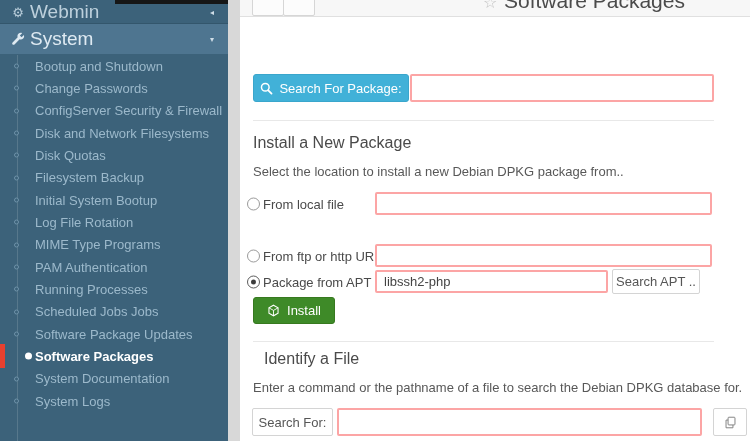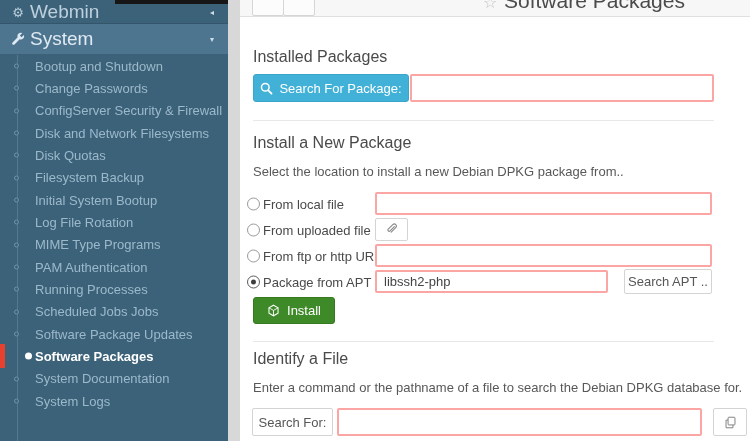--- a/index.html
+++ b/index.html
@@ -59,21 +59,21 @@
   .radio.sel { border-color:#5c5c5c; }
   .radio.sel::after { content:""; position:absolute; left:3px; top:3px; width:5px; height:5px;
     border-radius:50%; background:#3d3d3d; }
   .radio-label { position:absolute; left:23px; top:50%; transform:translateY(-50%);
     font-size:13px; color:#4a4a4a; }
   .row-input { left:135px; top:0; height:23px; }
   .w-full { width:337px; }
   .w-apt { width:233px; }
   .btn-white { background:#ffffff; border:1px solid #d4d4d4; border-radius:2px; color:#565656;
     font-size:13px; display:flex; align-items:center; justify-content:center; cursor:pointer; }
-  .btn-apt { position:absolute; left:372px; top:-1px; width:88px; height:25px;margin-left:12px; }
+  .btn-apt { position:absolute; left:372px; top:-1px; width:88px; height:25px; }
   .btn-clip { position:absolute; left:135px; top:0; width:33px; height:23px; }
   .btn-install { position:absolute; left:13px; top:297px; width:82px; height:27px; background:#3e8a28;
     border:1px solid #37791f; border-radius:3px; color:#fff; font-size:13px;
     display:flex; align-items:center; justify-content:center; gap:7px; cursor:pointer; }
   .btn-searchfor { position:absolute; left:12px; top:408px; width:81px; height:28px; }
   .in-identify { left:97px; top:408px; width:365px; height:28px; }
   .btn-copy { position:absolute; left:473px; top:408px; width:34px; height:28px; }
   .icon-svg { display:block; }
 </style>
 </head>
@@ -172,50 +172,40 @@
 
   <div class="gutter"></div>
 
   <div class="content">
     <div class="topbar"></div>
     <div class="tb-btn b1"></div>
     <div class="tb-btn b2"></div>
     <span class="page-star">☆</span>
     <div class="page-title">Software Packages</div>
 
-    <div class="h-section" style="top:48px;">Installed Packages</div>
     <div class="btn-cyan">
       <svg class="icon-svg" width="13" height="13" viewBox="0 0 16 16">
           <circle cx="6.5" cy="6.5" r="4.7" fill="none" stroke="#ffffff" stroke-width="1.8"></circle>
           <line x1="10.2" y1="10.2" x2="14.2" y2="14.2" stroke="#ffffff" stroke-width="2.2" stroke-linecap="round"></line>
         </svg>
       <span>Search For Package:</span>
     </div>
     <input class="txt in-search-pkg" value="" style="">
 
     <div class="divider" style="top:120px;"></div>
 
     <div class="h-section" style="top:134px;">Install a New Package</div>
     <div class="p-desc" style="top:164px;">Select the location to install a new Debian DPKG package from..</div>
 
     <div class="radio-row" style="top:192px;">
       <span class="radio"></span>
       <span class="radio-label">From local file</span>
       <input class="txt row-input w-full" value="" style="">
     </div>
 
-    <div class="radio-row" style="top:218px;">
-      <span class="radio"></span>
-      <span class="radio-label">From uploaded file</span>
-      <div class="btn-white btn-clip">
-        <svg class="icon-svg" width="13" height="13" viewBox="0 0 16 16">
-            <path fill="none" stroke="#8a8a8a" stroke-width="1.4" stroke-linecap="round" d="M11.5 4.5l-5.3 5.3c-.6.6-1.6.6-2.2 0-.6-.6-.6-1.6 0-2.2l5.6-5.6c1-1 2.6-1 3.6 0s1 2.6 0 3.6l-5.6 5.6"></path>
-          </svg>
-      </div>
-    </div>
 
     <div class="radio-row" style="top:244px;">
       <span class="radio"></span>
       <span class="radio-label">From ftp or http URL</span>
       <input class="txt row-input w-full" value="" style="">
     </div>
 
     <div class="radio-row" style="top:270px;">
       <span class="radio sel"></span>
       <span class="radio-label">Package from APT</span>
@@ -228,21 +218,21 @@
     <div class="btn-install">
       <svg class="icon-svg" width="13" height="13" viewBox="0 0 16 16">
           <path fill="none" stroke="#ffffff" stroke-width="1.3" d="M8 1.5l5.6 3.2v6.6L8 14.5l-5.6-3.2V4.7z"></path>
           <path fill="none" stroke="#ffffff" stroke-width="1.1" d="M2.4 4.7L8 7.9l5.6-3.2M8 7.9v6.6"></path>
         </svg>
       <span>Install</span>
     </div>
 
     <div class="divider" style="top:341px;"></div>
 
-    <div class="h-section" style="top:350px;">Identify a File</div>
+    <div class="h-section" style="top:350px;margin-left:11px;">Identify a File</div>
     <div class="p-desc" style="top:380px;">Enter a command or the pathname of a file to search the Debian DPKG database for.</div>
 
     <div class="btn-white btn-searchfor">
       <span>Search For:</span>
     </div>
     <input class="txt in-identify" value="" style="">
     <div class="btn-white btn-copy">
       <svg class="icon-svg" width="13" height="13" viewBox="0 0 16 16">
           <rect x="5" y="1.5" width="8.5" height="9.5" rx="1" fill="none" stroke="#828282" stroke-width="1.2"></rect>
           <path fill="none" stroke="#828282" stroke-width="1.2" d="M5 5H2.5v9.5H11V11"></path>

